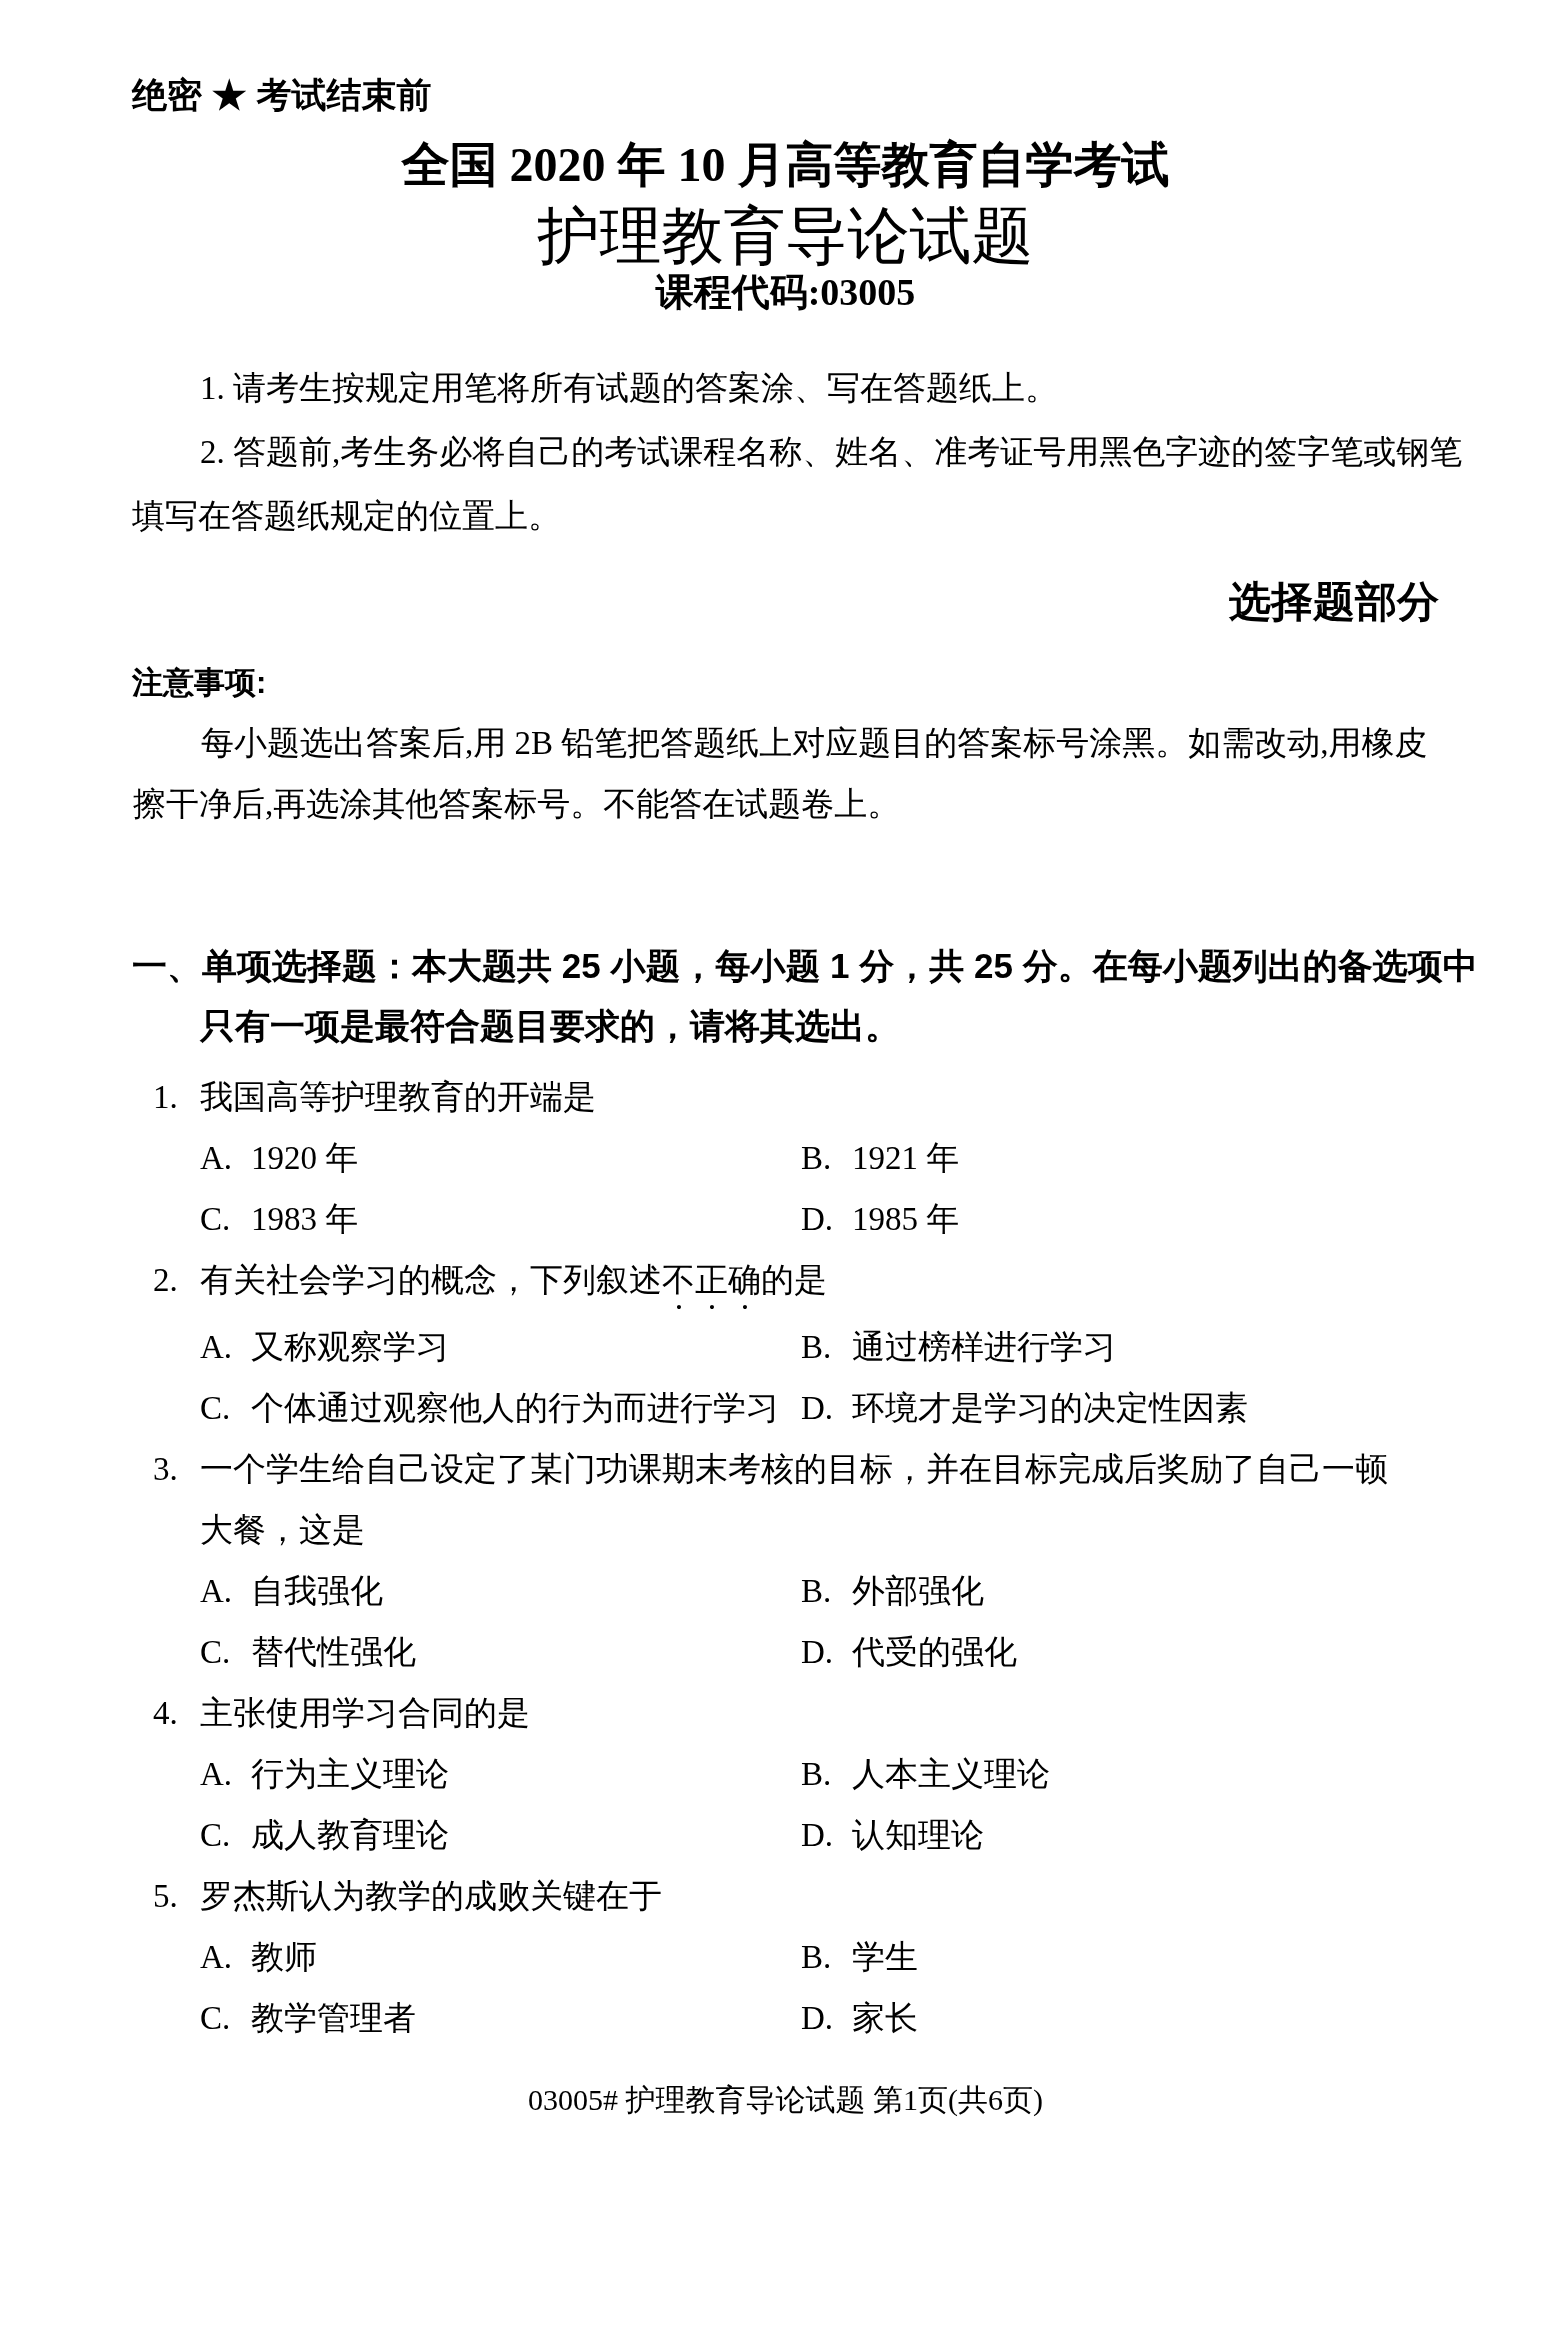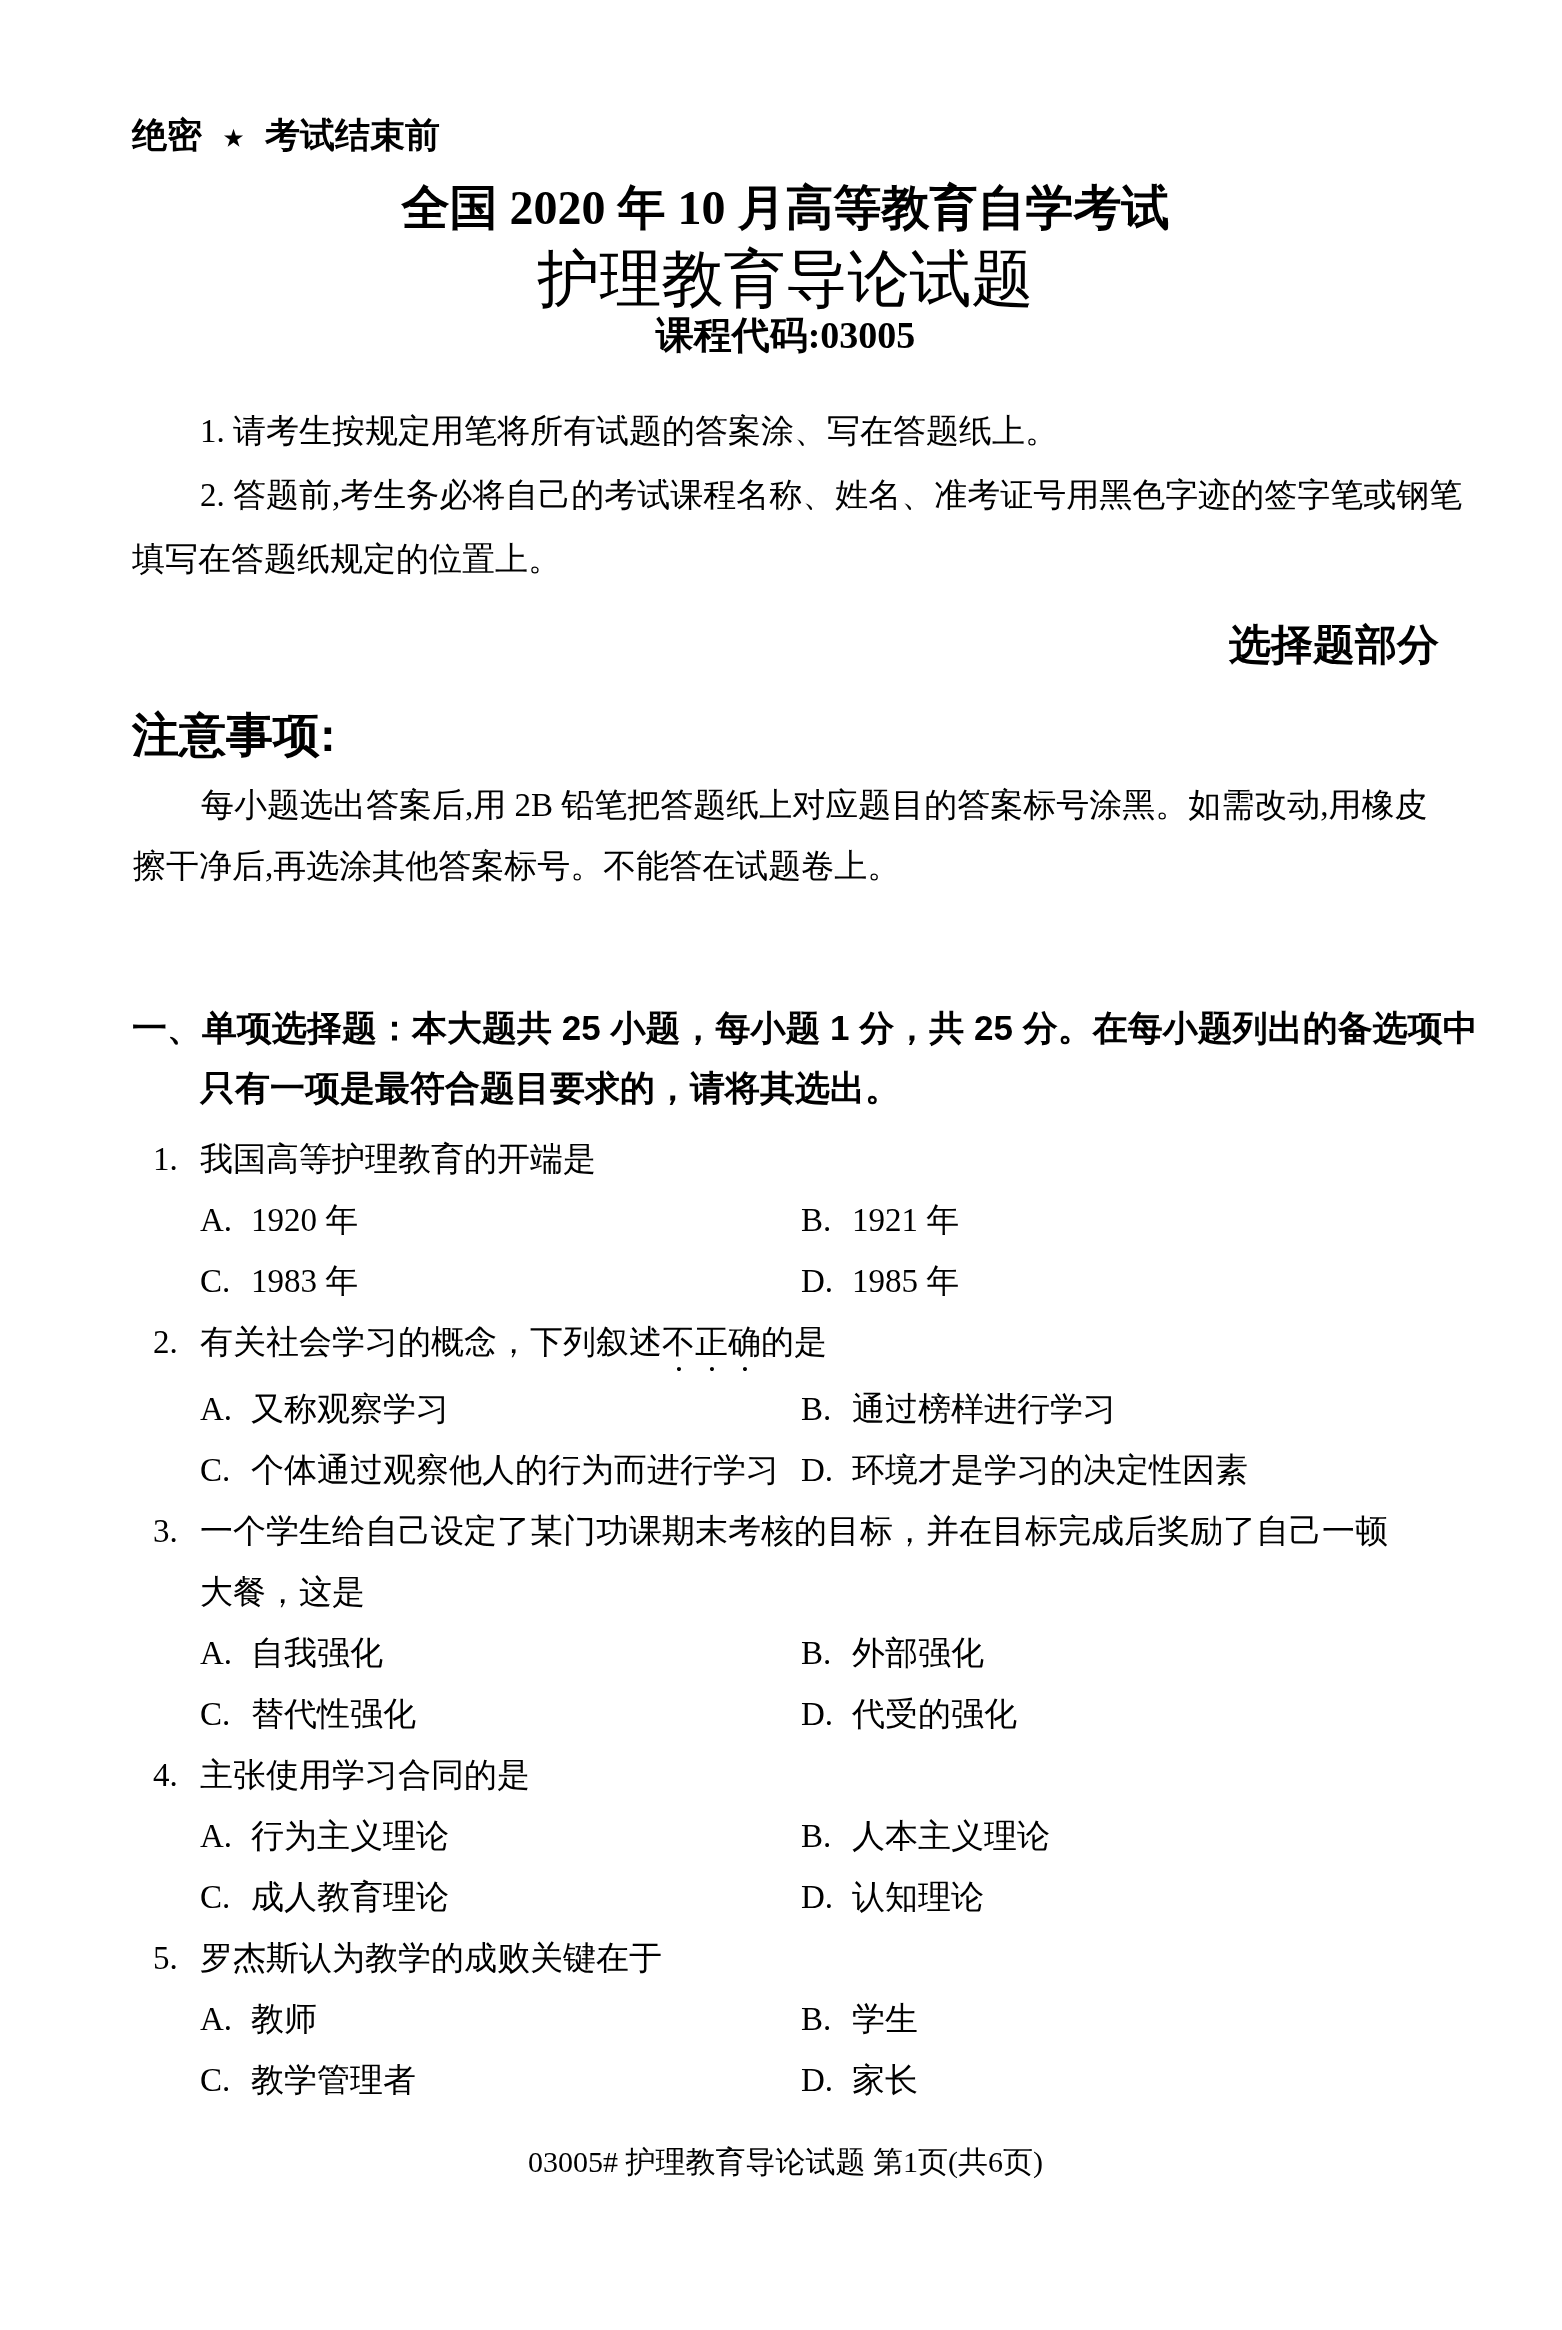--- a/index.html
+++ b/index.html
@@ -13,22 +13,22 @@
   }
   .page {
     box-sizing: border-box;
     width: 100%;
     height: 100%;
     padding: 0 124px 0 132px;
   }
   .nowrap { white-space: nowrap; }
 
   .classification {
-    padding-top: 119px;
-    font-family: Liberation Mono, monospace;
+    padding-top: 76px;
+    font-family: Liberation Sans, sans-serif;
     font-weight: bold;
     font-size: 35px;
     line-height: 1.1;
   }
   .exam-title {
     margin: 22px 0 0 0;
     text-align: center;
     font-size: 48px;
     font-weight: bold;
     line-height: 1.15;
@@ -57,21 +57,21 @@
     font-family: "Liberation Sans", "DejaVu Sans", sans-serif;
     font-weight: bold;
     font-size: 42px;
     line-height: 1.15;
   }
 
   .notice { margin-top: 38px; font-size: 33px; }
   .notice-label {
     font-family: "Liberation Sans", "DejaVu Sans", sans-serif;
     font-weight: bold;
-    font-size: 47px;
+    font-size: 31px;
     line-height: 1.2;
   }
   .notice-line { margin: 1px; line-height: 60px; }
   .notice-first { margin-top: 11px; text-indent: 68px; }
 
   .part-heading {
     margin-top: 102px;
     font-family: "Liberation Sans", "DejaVu Sans", sans-serif;
     font-weight: bold;
     font-size: 35px;

